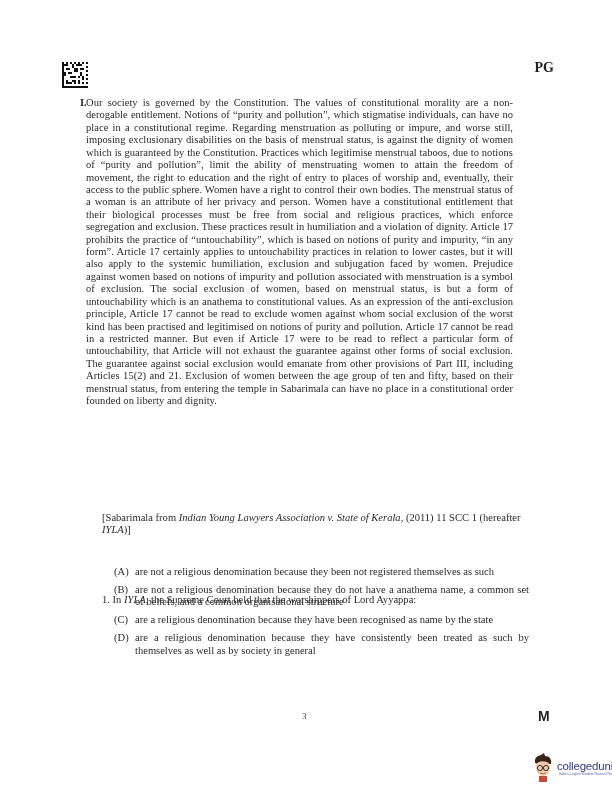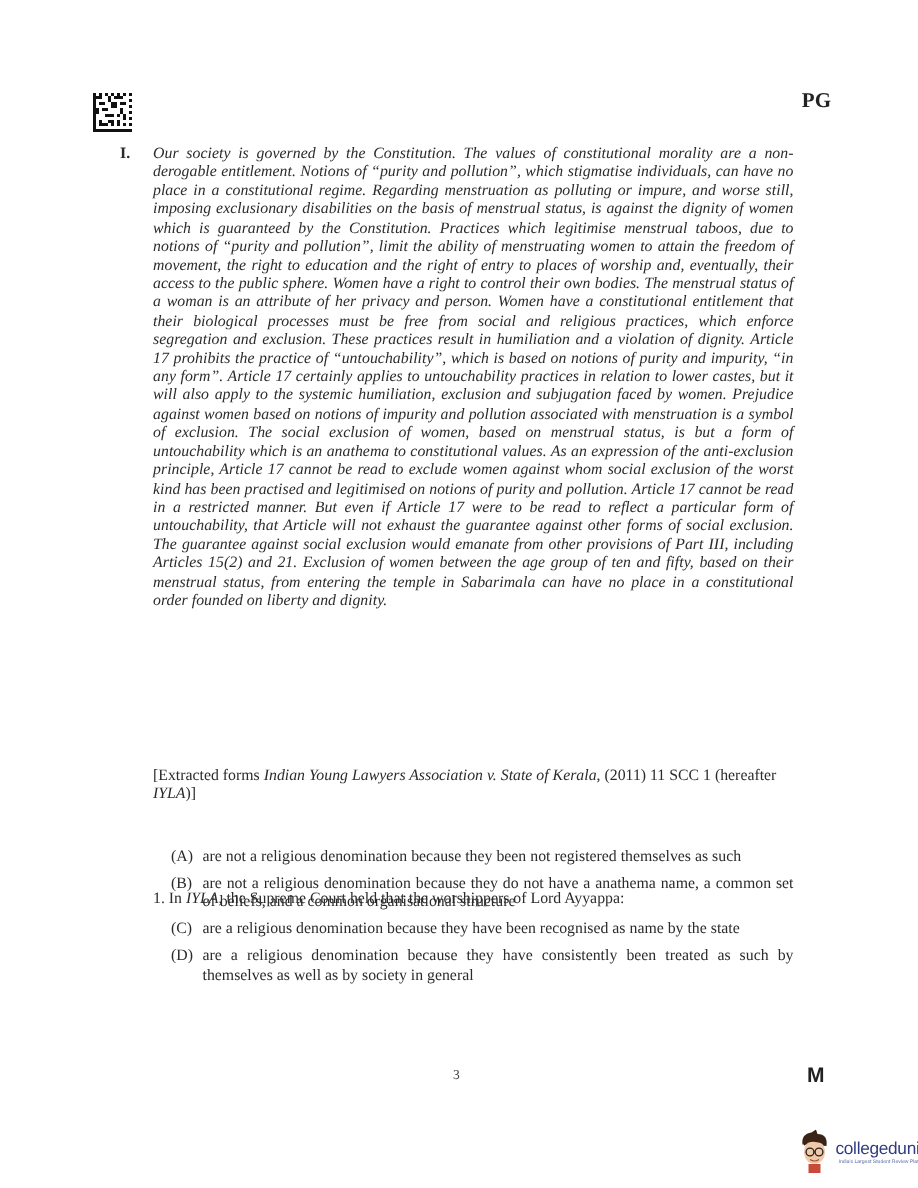--- a/index.html
+++ b/index.html
@@ -4,23 +4,23 @@
 <style>
   html, body { margin: 0; padding: 0; }
   body {
     width: 612px; height: 792px; background: #ffffff; position: relative;
     overflow: hidden; font-family: "DejaVu Serif", "Liberation Serif", serif; color: #2a2a2a;
   }
   .qr { position: absolute; left: 62px; top: 62px; width: 26px; height: 26px; }
   .qr svg { display: block; }
   .code-top { position: absolute; right: 58px; top: 60px; font-family: "Liberation Serif", serif; font-weight: bold; font-size: 14px; color: #222; text-align: right; }
   .passage {
-    position: absolute; left: 102px; top: 97px; width: 427px;
+    position: absolute; left: 86px; top: 97px; width: 427px;
     font-family: "Liberation Serif", serif; font-size: 10.55px; line-height: 12.42px;
-    text-align: justify; color: #2b2b2b; letter-spacing: 0.02px; font-style: italic;
+    text-align: justify; color: #2b2b2b; letter-spacing: 0.02px;
   }
   .roman { position: absolute; left: 80px; top: 97px; font-family: "Liberation Serif", serif; font-weight: bold; font-size: 10.6px; line-height: 12.42px; }
   .source {
     position: absolute; left: 102px; top: 512px; width: 427px;
     font-family: "Liberation Serif", serif; font-size: 10.55px; line-height: 12.42px; color: #2b2b2b;
   }
   .source i { font-style: italic; text-align: right; }
   .question {
     position: absolute; left: 102px; top: 546px; width: 427px;
     font-family: "Liberation Serif", serif; font-size: 10.55px; line-height: 12.42px; color: #2b2b2b; margin-top: 48px;
@@ -74,21 +74,21 @@
       <rect x="3" y="10" width="2" height="1" fill="#111"></rect>
     <rect x="6" y="10" width="1" height="1" fill="#111"></rect>
       <rect x="10" y="10" width="1" height="1" fill="#111"></rect>
   </svg>
 </div>
 <div class="code-top">PG</div>
 
 <div class="roman">I.</div>
 <div class="passage">Our society is governed by the Constitution. The values of constitutional morality are a non-derogable entitlement. Notions of “purity and pollution”, which stigmatise individuals, can have no place in a constitutional regime. Regarding menstruation as polluting or impure, and worse still, imposing exclusionary disabilities on the basis of menstrual status, is against the dignity of women which is guaranteed by the Constitution. Practices which legitimise menstrual taboos, due to notions of “purity and pollution”, limit the ability of menstruating women to attain the freedom of movement, the right to education and the right of entry to places of worship and, eventually, their access to the public sphere. Women have a right to control their own bodies. The menstrual status of a woman is an attribute of her privacy and person. Women have a constitutional entitlement that their biological processes must be free from social and religious practices, which enforce segregation and exclusion. These practices result in humiliation and a violation of dignity. Article 17 prohibits the practice of “untouchability”, which is based on notions of purity and impurity, “in any form”. Article 17 certainly applies to untouchability practices in relation to lower castes, but it will also apply to the systemic humiliation, exclusion and subjugation faced by women. Prejudice against women based on notions of impurity and pollution associated with menstruation is a symbol of exclusion. The social exclusion of women, based on menstrual status, is but a form of untouchability which is an anathema to constitutional values. As an expression of the anti-exclusion principle, Article 17 cannot be read to exclude women against whom social exclusion of the worst kind has been practised and legitimised on notions of purity and pollution. Article 17 cannot be read in a restricted manner. But even if Article 17 were to be read to reflect a particular form of untouchability, that Article will not exhaust the guarantee against other forms of social exclusion. The guarantee against social exclusion would emanate from other provisions of Part III, including Articles 15(2) and 21. Exclusion of women between the age group of ten and fifty, based on their menstrual status, from entering the temple in Sabarimala can have no place in a constitutional order founded on liberty and dignity.</div>
 
-<div class="source"><span>[Extracted forms </span><i>Indian Young Lawyers Association v. State of Kerala</i><span>, (2011) 11 SCC 1 (hereafter </span><i>IYLA</i><span>)]</span></div>
+<div class="source"><span>[Sabarimala from </span><i>Indian Young Lawyers Association v. State of Kerala</i><span>, (2011) 11 SCC 1 (hereafter </span><i>IYLA</i><span>)]</span></div>
 
 <div class="question"><span>1.</span>&nbsp;<span>In </span><i>IYLA</i><span>, the Supreme Court held that the worshippers of Lord Ayyappa:</span></div>
 
 <div class="options">
   <div class="opt">
     <span class="opt-label">(A)</span>
     <span class="opt-text">are not a religious denomination because they been not registered themselves as such</span>
   </div>
   <div class="opt">
     <span class="opt-label">(B)</span>

